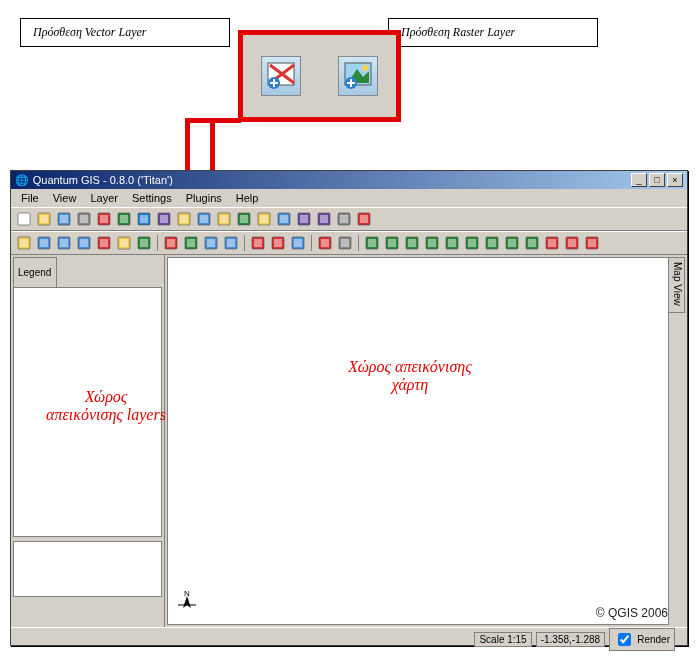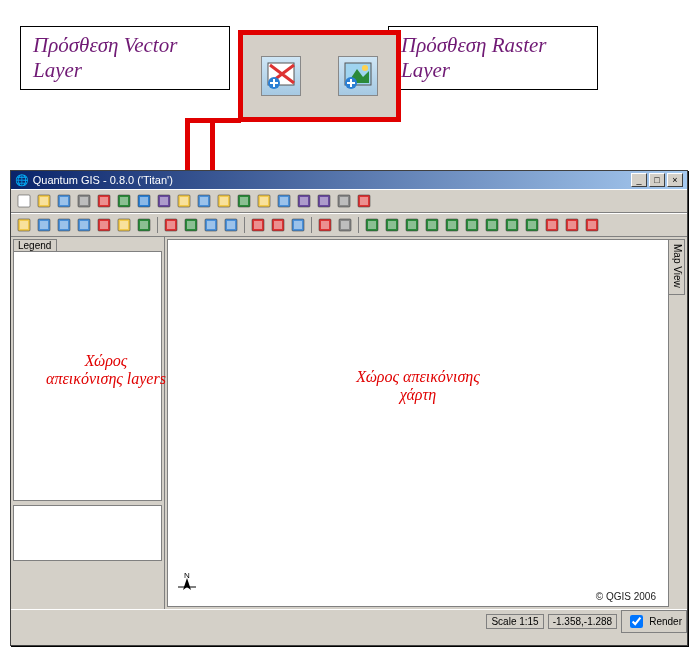--- a/index.html
+++ b/index.html
@@ -15,24 +15,23 @@
     overflow: hidden;
   }
 
   
   .callout {
     position: absolute;
     background: #fff;
     border: 1.5px solid #000;
     padding: 6px 12px;
     font-style: italic;
-    color: #701a75;
-    font-size: 21px;
+    color: #000000;
+    font-size: 12px;
     font-family: Georgia, serif;
-    margin-top: 8px;
   }
   .callout-left  { left: 20px;  top: 18px; width: 210px; }
   .callout-right { left: 388px; top: 18px; width: 210px; }
 
   
   .zoom-box {
     position: absolute;
     left: 238px; top: 30px; width: 163px; height: 92px;
     border: 5px solid #e00000;
     background: #d4cfc7;
@@ -108,21 +107,21 @@
     display:flex;
     height: calc(100% - 18px - 18px - 24px - 24px - 18px);
   }
   .legend-panel {
     width: 154px;
     display:flex;flex-direction:column;
     border-right:1px solid #808080;
     padding: 2px;
   }
   .legend-tab {
-    font-size:10px; padding:0 4px;
+    font-size:10px; padding:9px 4px;
     border:1px solid #808080;border-bottom:none;background:#d4d0c8;
     width: 44px;
   }
   .legend-box {
     flex: 0 0 250px;
     background:#fff; border:1px solid #808080; margin-bottom:4px;
     position:relative;
   }
   .legend-empty {
     flex: 0 0 56px;
@@ -144,33 +143,33 @@
     height: 56px;
   }
 
   .overlay-text {
     position:absolute;
     color:#e00000; font-style:italic;
     font-family: Georgia, serif;
     font-size:16px; text-align:center;
   }
   .layers-text { left: 32px; top: 100px; width:120px; }
-  .map-text    { left: 180px; top: 100px; width:140px;margin-top:28px; }
+  .map-text    { left: 172px; top: 100px; width:140px; }
 
   .copyright {
-    position:absolute; right:12px; bottom:4px;
-    font-size:10px; color:#222;
+    position:absolute; right:0; bottom:4px;
+    font-size:12px; color:#222;
   }
   .northarrow {
     position:absolute; left:6px; bottom:4px;
   }
 
   .statusbar {
     height:24px;display:flex;align-items:center;justify-content:flex-end;
-    padding:0 0;gap:4px;font-size:10px;
+    padding:0 12px;gap:4px;font-size:10px;
     border-top:1px solid #fff;
   }
   .status-cell {
     border:1px solid #808080;padding:1px 4px;background:#d4d0c8;
   }
   .status-check { display:flex;align-items:center;gap:3px;justify-content:space-between; }
 </style>
 </head>
 <body>
 
@@ -205,20 +204,28 @@
 
   <div class="titlebar">
     <span style="margin-right:4px;">🌐</span>
     <span>Quantum GIS - 0.8.0 ('Titan')</span>
     <span class="spacer"></span>
     <div class="win-btn">_</div>
     <div class="win-btn">□</div>
     <div class="win-btn">×</div>
   </div>
 
+  <div class="menubar">
+    <span class="menu-item">File</span>
+    <span class="menu-item">View</span>
+    <span class="menu-item">Layer</span>
+    <span class="menu-item">Settings</span>
+    <span class="menu-item">Plugins</span>
+    <span class="menu-item">Help</span>
+  </div>
 
   <div class="toolbar" id="tb1">
       <div class="tool-btn">
         <svg viewBox="0 0 14 14">
           <rect x="1" y="1" width="12" height="12" rx="1" fill="#fff" stroke="#333" stroke-width="0.5"></rect>
           <rect x="3" y="3" width="8" height="8" fill="#fff" opacity="0.45"></rect>
         </svg>
       </div>
       <div class="tool-btn">
         <svg viewBox="0 0 14 14">

